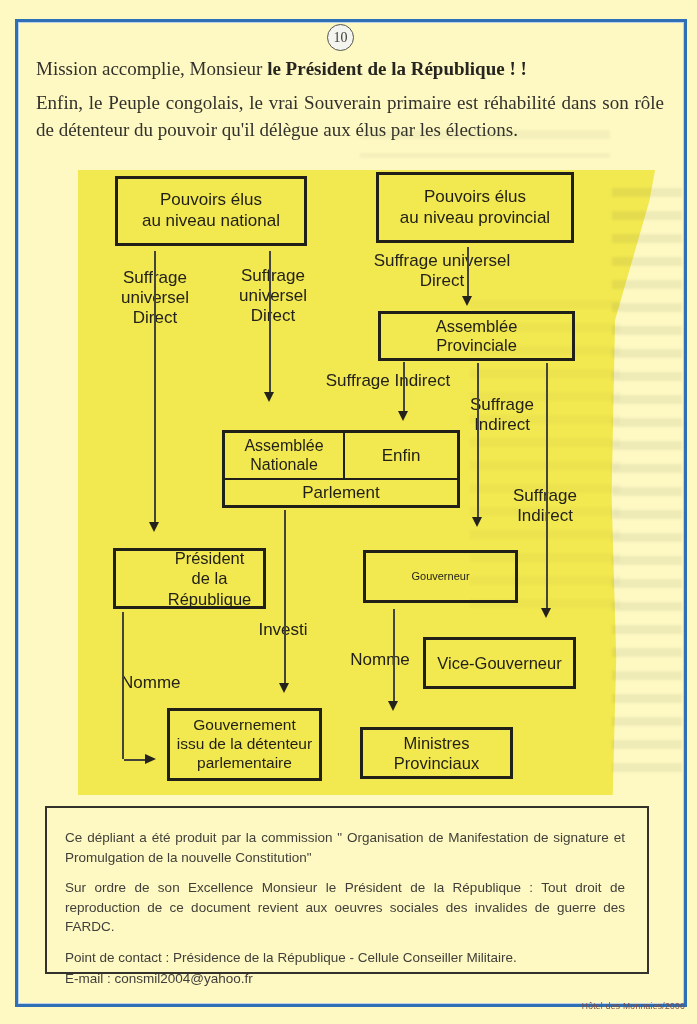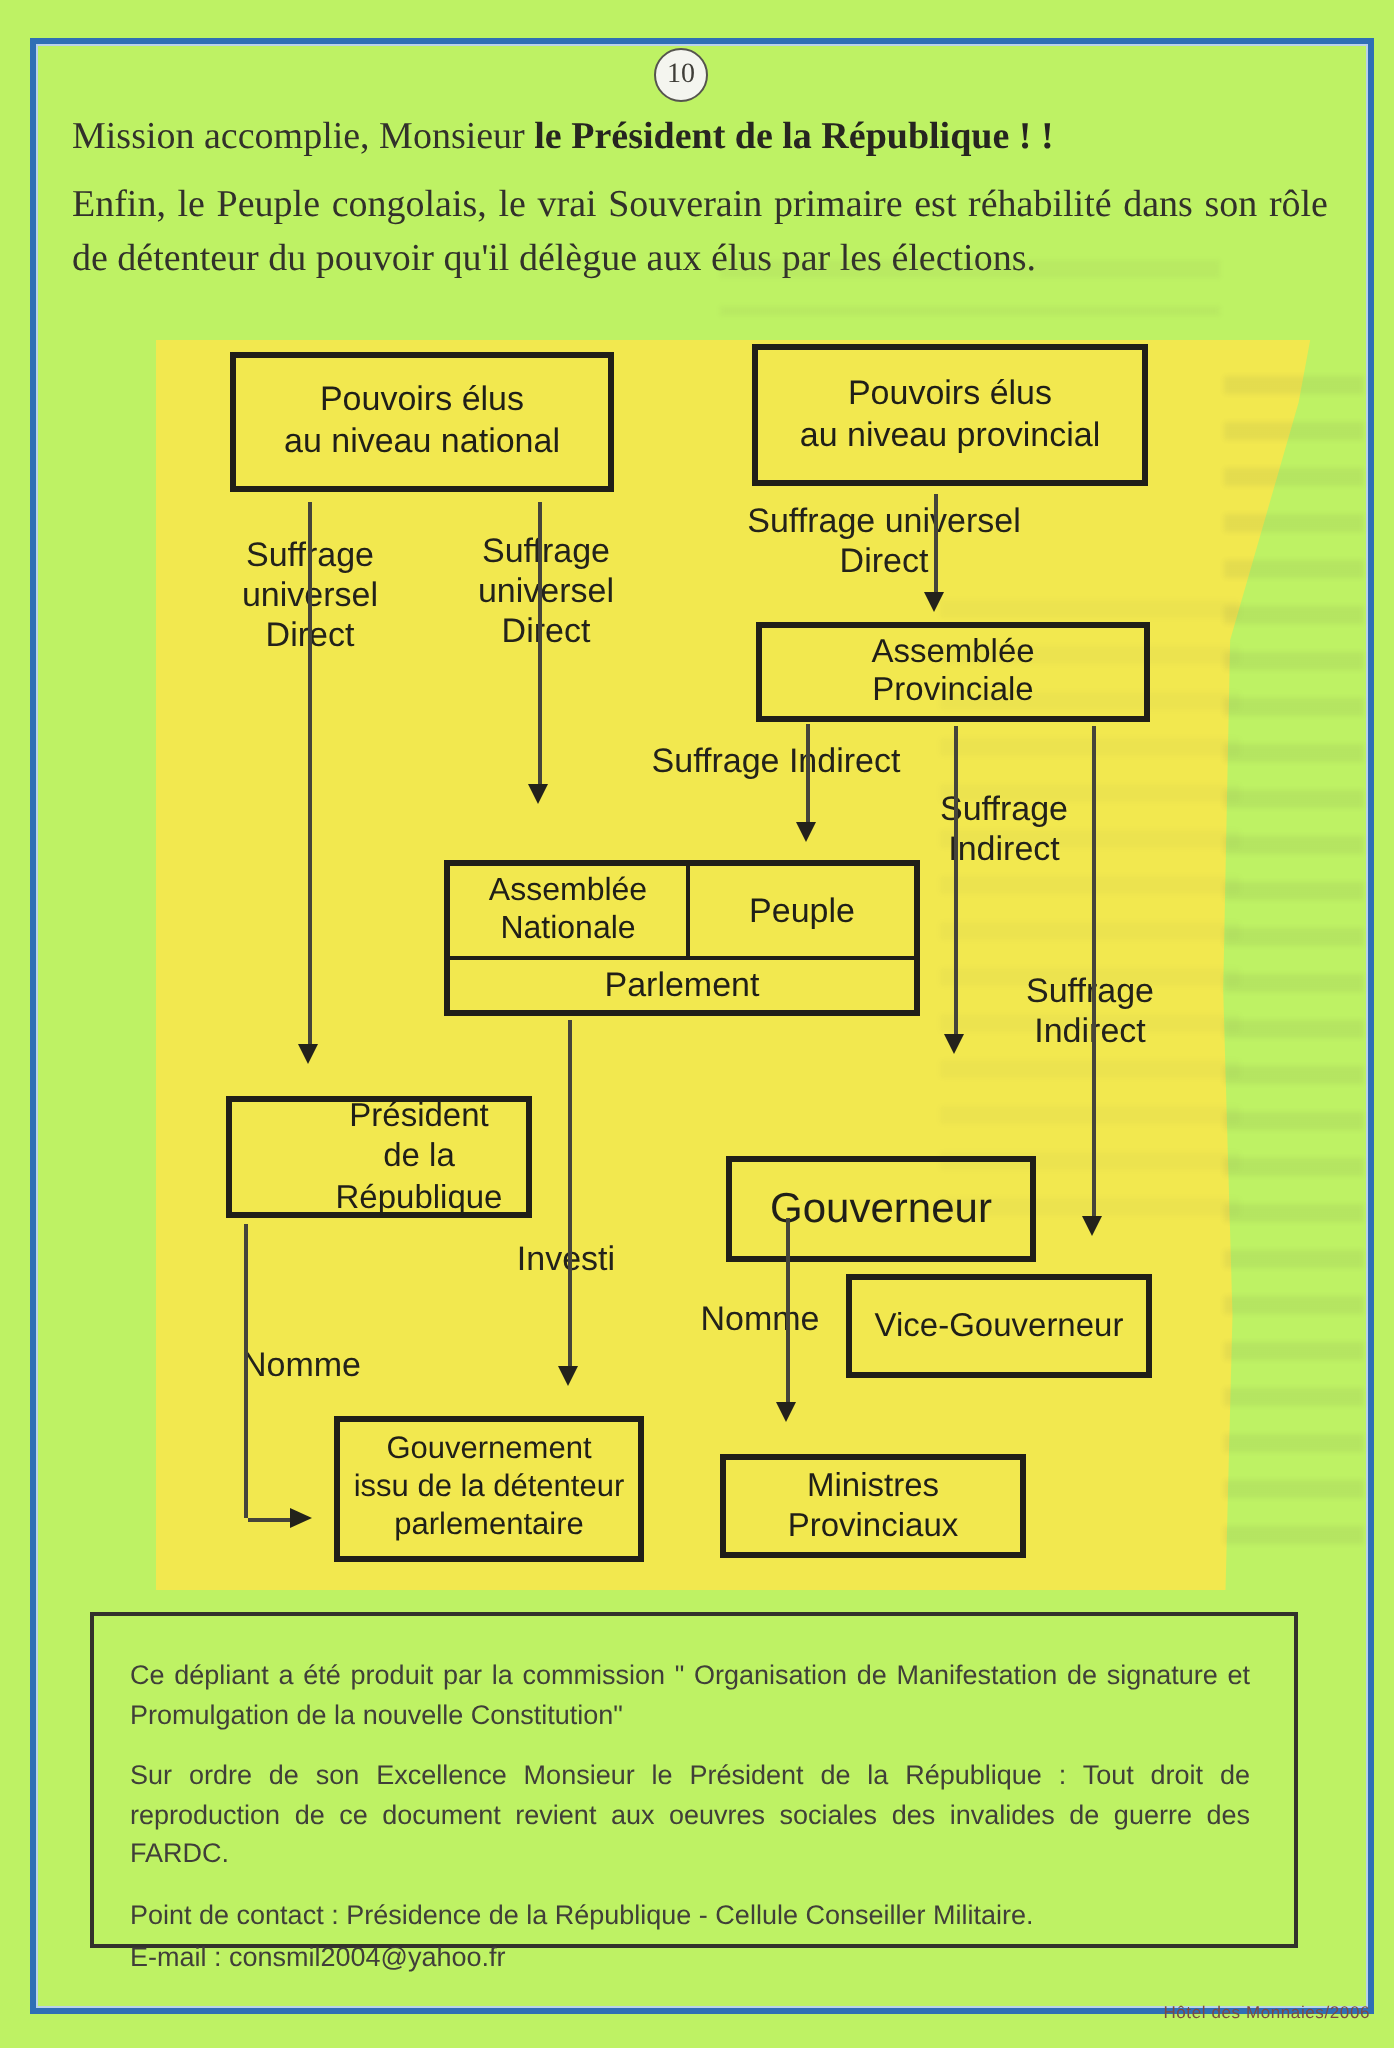--- a/index.html
+++ b/index.html
@@ -1,16 +1,16 @@
 <!DOCTYPE html>
 <html><head>
 <meta charset="utf-8">
 <style>
   html,body{margin:0;padding:0;background:#e9e9e3;}
-  .page{position:relative;width:697px;height:1024px;background:#bef264;overflow:hidden;
+  .page{position:relative;width:697px;height:1024px;background:#fef9c3;overflow:hidden;
         font-family:"Liberation Sans",sans-serif;}
   .frame{position:absolute;left:15px;top:19px;width:666px;height:982px;
          border:3px solid #2f6fb5;box-shadow:inset 0 0 0 1px #b9d2ea;}
   .badge{position:absolute;left:327px;top:24px;width:25px;height:25px;border:1px solid #55544e;
          border-radius:50%;display:flex;align-items:center;justify-content:center;
          font-family:"Liberation Serif",serif;font-size:14px;color:#3f3e38;background:#f4f5ef;}
   .intro{position:absolute;left:36px;top:58px;width:628px;font-family:"Liberation Serif",serif;color:#32312b;}
   .lead{font-size:19px;margin:0 0 10px 0;}
   .lead .bold{font-weight:bold;color:#262520;}
   .introbody{font-size:19px;line-height:1.42;text-align:justify;margin:0;}
@@ -66,28 +66,28 @@
 au niveau national</div>
   <div class="dbox" style="left:376px;top:172px;width:198px;height:71px;font-size:17px;">Pouvoirs élus
 au niveau provincial</div>
   <div class="dbox" style="left:378px;top:311px;width:197px;height:50px;font-size:16.5px;line-height:1.15;">Assemblée
 Provinciale</div>
 
   <div class="pbox" style="left:222px;top:430px;width:238px;height:78px;">
     <div class="prow1">
       <div class="pcell-an">Assemblée
 Nationale</div>
-      <div class="pcell-sen">Peuple</div>
+      <div class="pcell-sen">Enfin</div>
     </div>
     <div class="prow2">Parlement</div>
   </div>
 
   <div class="dbox" style="left:113px;top:548px;width:153px;height:61px;font-size:16.5px;padding-left:40px;">Président
 de la République</div>
-  <div class="dbox" style="left:363px;top:550px;width:155px;height:53px;font-size:21px;margin-top:28px;">Gouverneur</div>
+  <div class="dbox" style="left:363px;top:550px;width:155px;height:53px;font-size:11px;">Gouverneur</div>
   <div class="dbox" style="left:423px;top:637px;width:153px;height:52px;font-size:16.5px;">Vice-Gouverneur</div>
   <div class="dbox" style="left:167px;top:708px;width:155px;height:73px;font-size:15.5px;">Gouvernement
 issu de la détenteur
 parlementaire</div>
   <div class="dbox" style="left:360px;top:727px;width:153px;height:52px;font-size:16.5px;">Ministres
 Provinciaux</div>
 
   <div class="lbl" style="left:112px;top:268px;width:86px;">Suffrage
 universel
 Direct</div>

